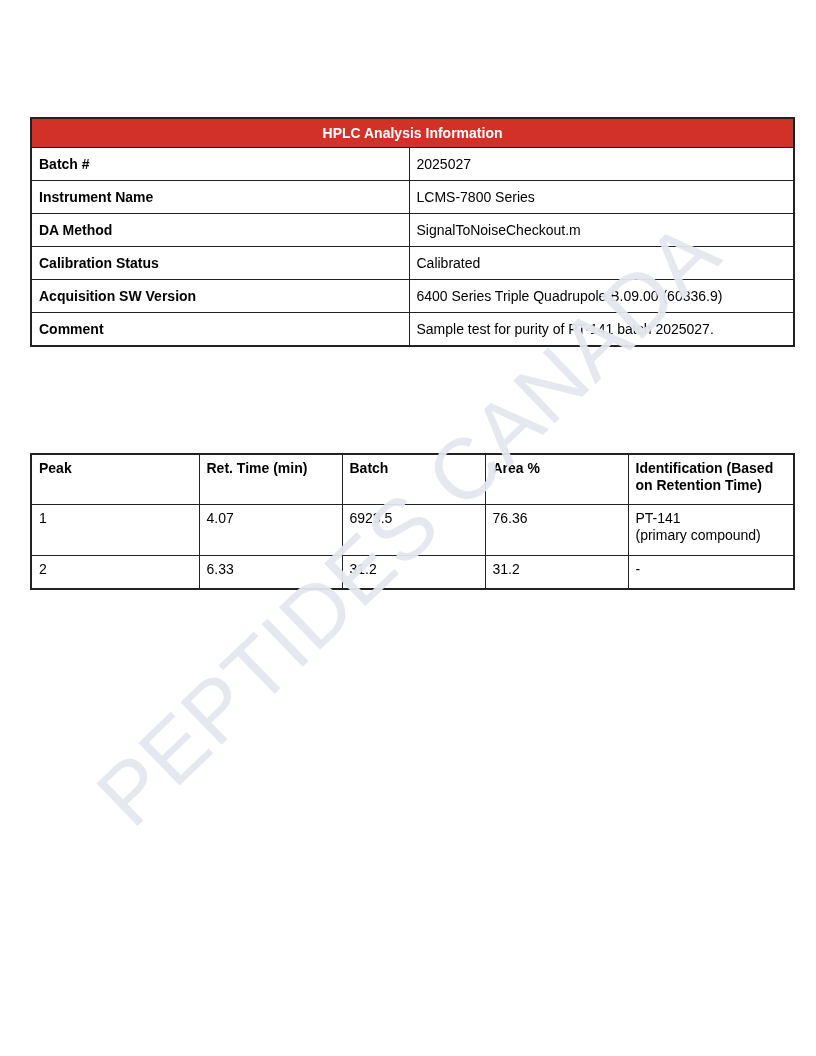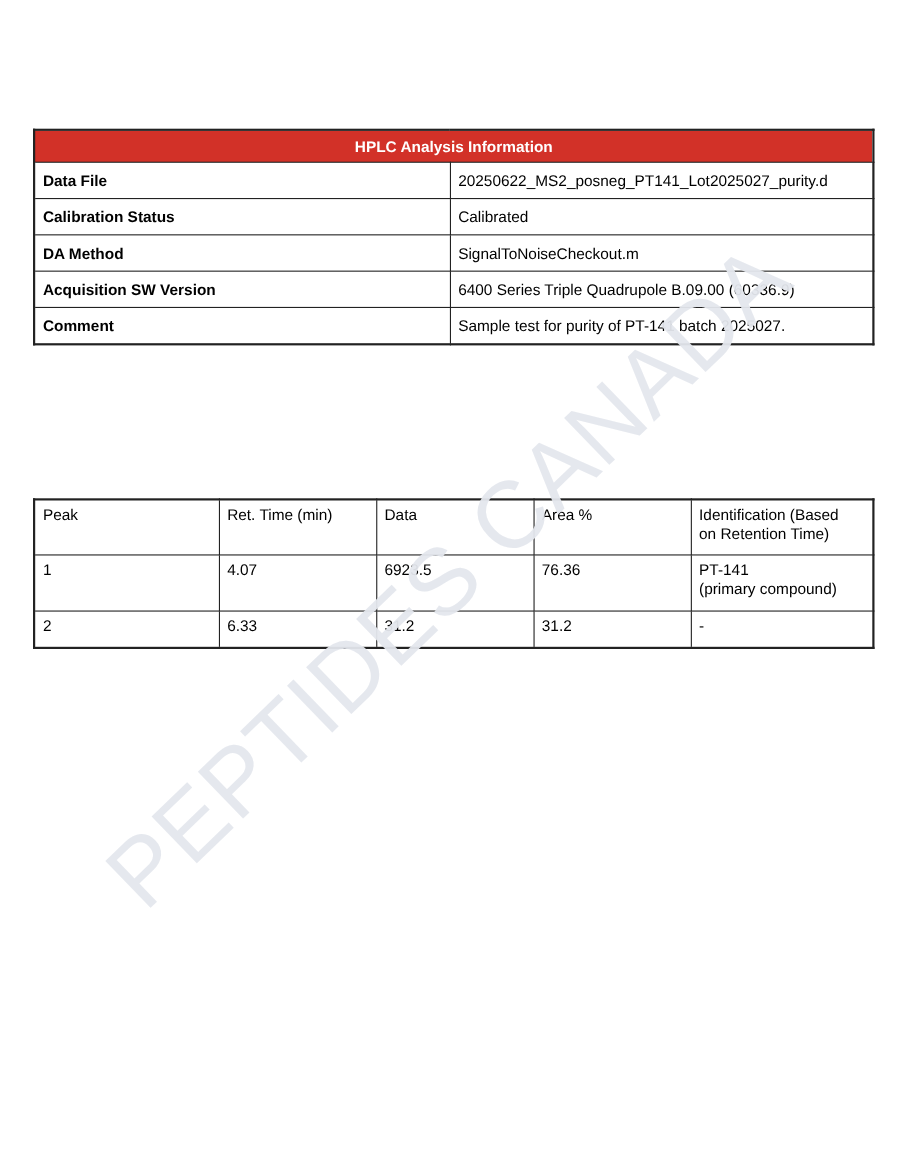--- a/index.html
+++ b/index.html
@@ -51,21 +51,21 @@
   #info-table td.lbl { font-weight: bold; }
 
   
   #peak-table td {
     vertical-align: top;
     padding-top: 5px;
     white-space: pre-line;
     line-height: 17px;
   }
   #peak-table tr.band td { height: 27px; padding-top: 5px; vertical-align: middle; padding-bottom: 5px;}
-  #peak-table tr.cols td { font-weight: normal; height: 42px; margin-left: 16px; }
+  #peak-table tr.cols td { font-weight: bold; height: 42px; margin-left: 16px; }
   #peak-table tr.row-1 td { height: 43px; }
   #peak-table tr.row-2 td { height: 25px; }
 
   
   .watermark {
     position: absolute;
     left: 408px;
     top: 524px;
     z-index: 10;
     pointer-events: none;
@@ -88,30 +88,34 @@
   <table id="info-table" class="doc-table">
     <colgroup>
       <col style="width:378px">
       <col style="width:385px">
     </colgroup>
     <tbody>
       <tr class="band">
         <td colspan="2">HPLC Analysis Information</td>
       </tr>
       <tr>
-        <td class="lbl">Data File</td>
-        <td class="val">20250622_MS2_posneg_PT141_Lot2025027_purity.d</td>
+        <td class="lbl">Batch #</td>
+        <td class="val">2025027</td>
+      </tr>
+      <tr>
+        <td class="lbl">Instrument Name</td>
+        <td class="val">LCMS-7800 Series</td>
+      </tr>
+      <tr>
+        <td class="lbl">DA Method</td>
+        <td class="val">SignalToNoiseCheckout.m</td>
       </tr>
       <tr>
         <td class="lbl">Calibration Status</td>
         <td class="val">Calibrated</td>
-      </tr>
-      <tr>
-        <td class="lbl">DA Method</td>
-        <td class="val">SignalToNoiseCheckout.m</td>
       </tr>
       <tr>
         <td class="lbl">Acquisition SW Version</td>
         <td class="val">6400 Series Triple Quadrupole B.09.00 (60336.9)</td>
       </tr>
       <tr>
         <td class="lbl">Comment</td>
         <td class="val">Sample test for purity of PT-141 batch 2025027.</td>
       </tr>
     </tbody>
@@ -122,21 +126,21 @@
       <col style="width:168px">
       <col style="width:143px">
       <col style="width:143px">
       <col style="width:143px">
       <col style="width:166px">
     </colgroup>
     <tbody>
       <tr class="cols">
         <td>Peak</td>
         <td>Ret. Time (min)</td>
-        <td>Data</td>
+        <td>Batch</td>
         <td>Area %</td>
         <td>Identification (Based
 on Retention Time)</td>
       </tr>
       <tr class="row-1">
         <td>1</td>
         <td>4.07</td>
         <td>6923.5</td>
         <td>76.36</td>
         <td>PT-141

